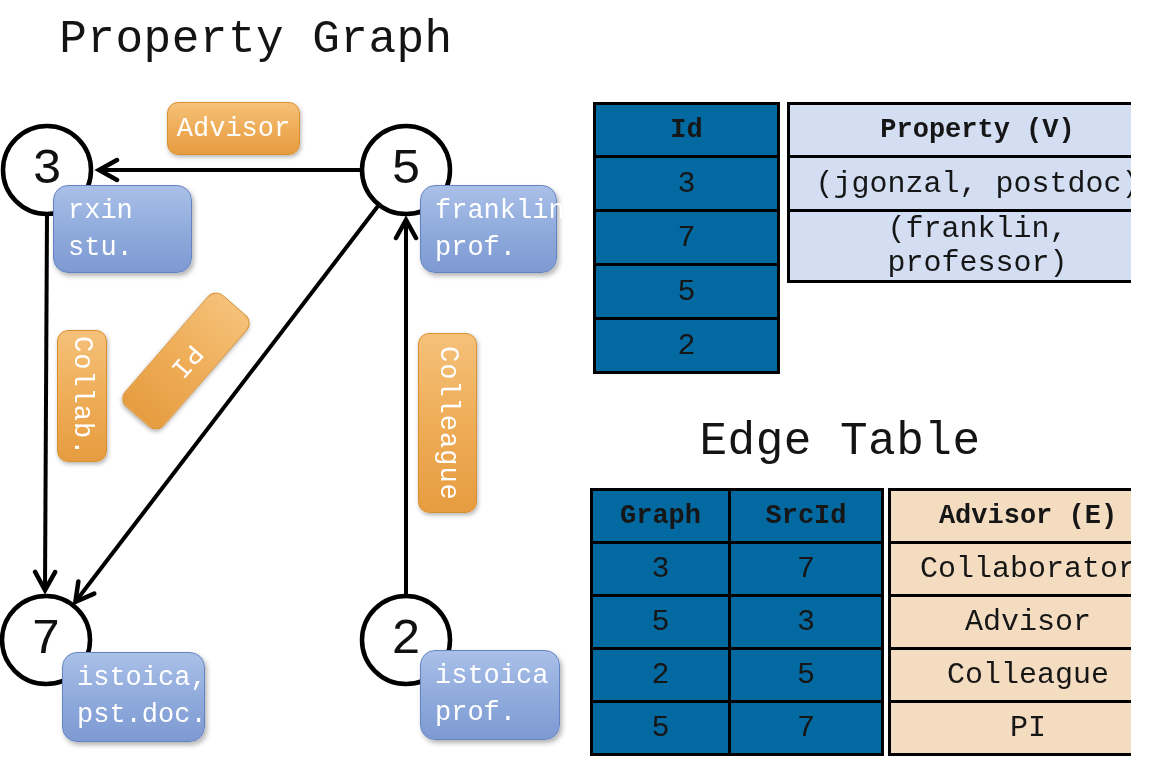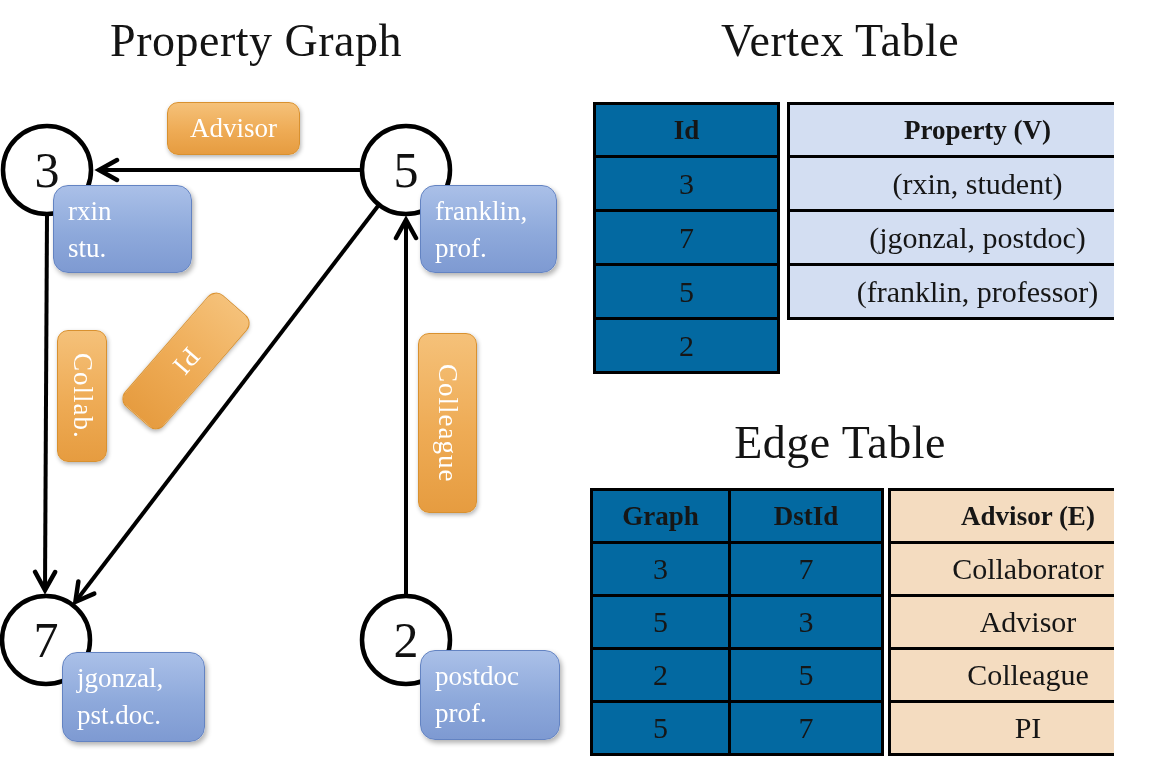--- a/index.html
+++ b/index.html
@@ -1,18 +1,18 @@
 <!DOCTYPE html>
 <html><head>
 <meta charset="utf-8">
 <style>
   html,body { margin:0; padding:0; background:#fff; }
   #root {
     position:relative; width:1114px; height:760px; background:#ffffff;
-    font-family:Liberation Serif, serif; overflow:hidden; color:#111;
+    font-family:Liberation Mono, monospace; overflow:hidden; color:#111;padding-left:17px;
   }
   .title {
     position:absolute; font-size:46px; font-weight:400; color:#141414;
     text-align:center; white-space:nowrap; letter-spacing:0.5px;
   }
   #graph-svg { position:absolute; left:0; top:0; }
   .circle-num {
     position:absolute; width:88px; height:88px; text-align:center;
     line-height:88px; font-size:50px; color:#111;
   }
@@ -43,21 +43,20 @@
   .bluefill td { background:#d3def2; }
   .tanfill td  { background:#f4dcc0; }
   .rh53 { height:53px; } .rh54 { height:54px; }
 </style>
 </head>
 <body>
 
 <div id="root">
 
   <div class="title" style="left:0; top:14px; width:512px;">Property Graph</div>
-  <div class="title" style="left:585px; top:14px; width:510px;">Vertex Table</div>
   <div class="title" style="left:585px; top:400px; width:510px;margin-top:16px;">Edge Table</div>
 
   <svg id="graph-svg" width="585" height="760" viewBox="0 0 585 760">
     <defs>
       <marker id="arrow" markerUnits="userSpaceOnUse" markerWidth="28" markerHeight="28" refX="20" refY="13" orient="auto">
         <path d="M3,3 L21,13 L3,23" fill="none" stroke="#000" stroke-width="4.5" stroke-linecap="round" stroke-linejoin="miter"></path>
       </marker>
     </defs>
     <line x1="362" y1="170" x2="100" y2="170" stroke="#000" stroke-width="4" marker-end="url(#arrow)"></line>
     <line x1="47" y1="215" x2="45" y2="589" stroke="#000" stroke-width="4" marker-end="url(#arrow)"></line>
@@ -89,25 +88,25 @@
 
   <div class="vprop" style="left:53px; top:185px; width:139px; height:88px;">
     <div>rxin</div>
     <div>stu.</div>
   </div>
   <div class="vprop" style="left:420px; top:185px; width:137px; height:88px;">
     <div>franklin,</div>
     <div>prof.</div>
   </div>
   <div class="vprop" style="left:62px; top:652px; width:143px; height:90px;">
-    <div>jgonzal,</div>
+    <div>istoica,</div>
     <div>pst.doc.</div>
   </div>
   <div class="vprop" style="left:420px; top:650px; width:140px; height:90px;">
-    <div>postdoc</div>
+    <div>istoica</div>
     <div>prof.</div>
   </div>
 
   <table class="dtable" style="left:593px; top:102px; width:187px;">
     <tbody>
         <tr class="hrow rh53">
           <td>Id</td>
         </tr>
     <tr class="rh54">
           <td>3</td>
@@ -123,36 +122,33 @@
         </tr>
   </tbody>
     </table>
 
   <table class="dtable bluefill" style="left:787px; top:102px; width:381px;">
     <tbody>
         <tr class="hrow rh53">
           <td>Property (V)</td>
         </tr>
     <tr class="rh54">
-          <td>(rxin, student)</td>
-        </tr>
-    <tr class="rh54">
           <td>(jgonzal, postdoc)</td>
         </tr>
     <tr class="rh54">
           <td>(franklin, professor)</td>
         </tr>
   </tbody>
     </table>
 
   <table class="dtable" style="left:590px; top:488px; width:294px;">
     <tbody>
         <tr class="hrow rh53">
       <td style="width:135px;">Graph</td>
-      <td>DstId</td>
+      <td>SrcId</td>
     </tr>
     <tr class="rh53">
       <td>3</td>
       <td>7</td>
     </tr>
     <tr class="rh53">
       <td>5</td>
       <td>3</td>
     </tr>
     <tr class="rh53">

